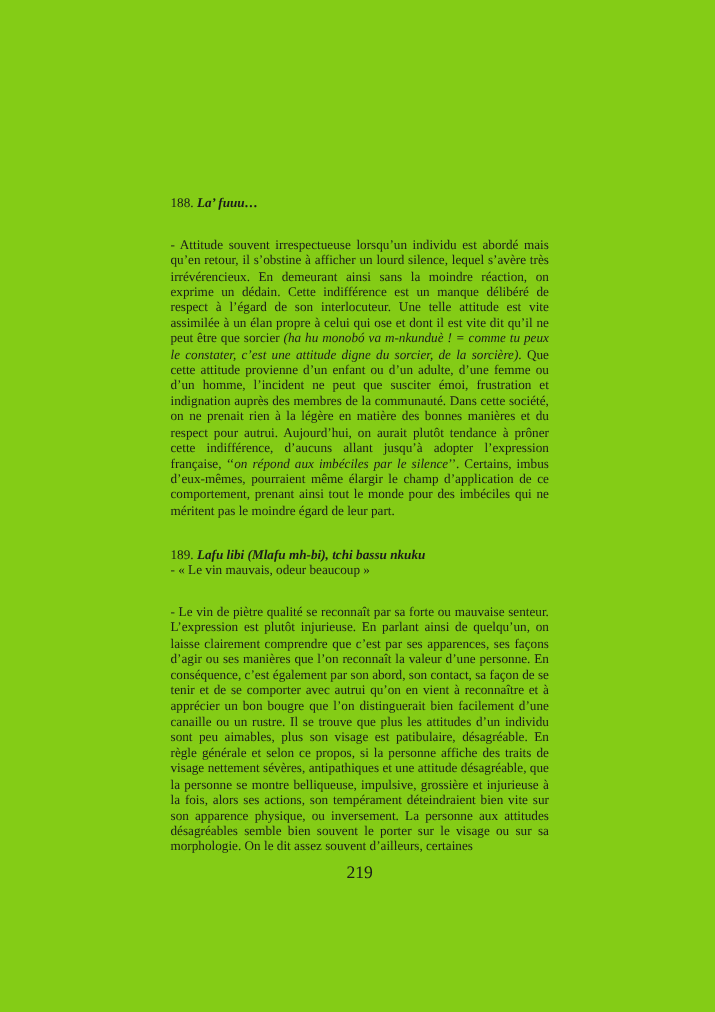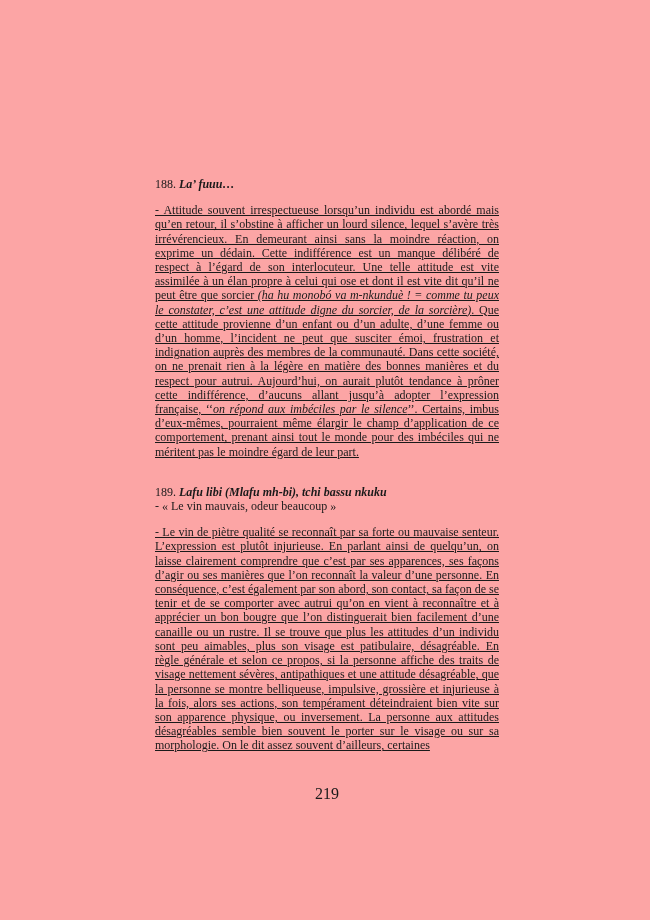--- a/index.html
+++ b/index.html
@@ -4,42 +4,41 @@
 <style>
   html, body {
     margin: 0;
     padding: 0;
     background: #ffffff;
   }
   .page {
     position: relative;
     width: 650px;
     height: 920px;
-    background: #fca5a5;
+    background: #84cc16;
     overflow: hidden;
     font-family: "Liberation Serif", "DejaVu Serif", serif;
     color: #1a1a1a;
   }
   .text-column {
     position: absolute;
     left: 155px;
     top: 177px;
     width: 344px;
     font-size: 12px;
     line-height: 14.2px;
   }
   .block { margin: 0; padding: 0; }
   .entry-heading { text-align: left; margin-top: 26px; }
   .text-column .block:first-child { margin-top: 0; }
   .gloss { text-align: left; }
   .paragraph {
     text-align: justify;
     text-justify: inter-word;
-    margin-top: 12px;
-    text-decoration: underline;
+    margin-top: 24px;
   }
   .run.regular { font-style: normal; font-weight: 400; }
   .run.italic { font-style: italic; font-weight: 400; }
   .run.bold-italic { font-style: italic; font-weight: 700; }
   .page-number {
     position: absolute;
     left: 155px;
     top: 787px;
     width: 344px;
     text-align: center;

